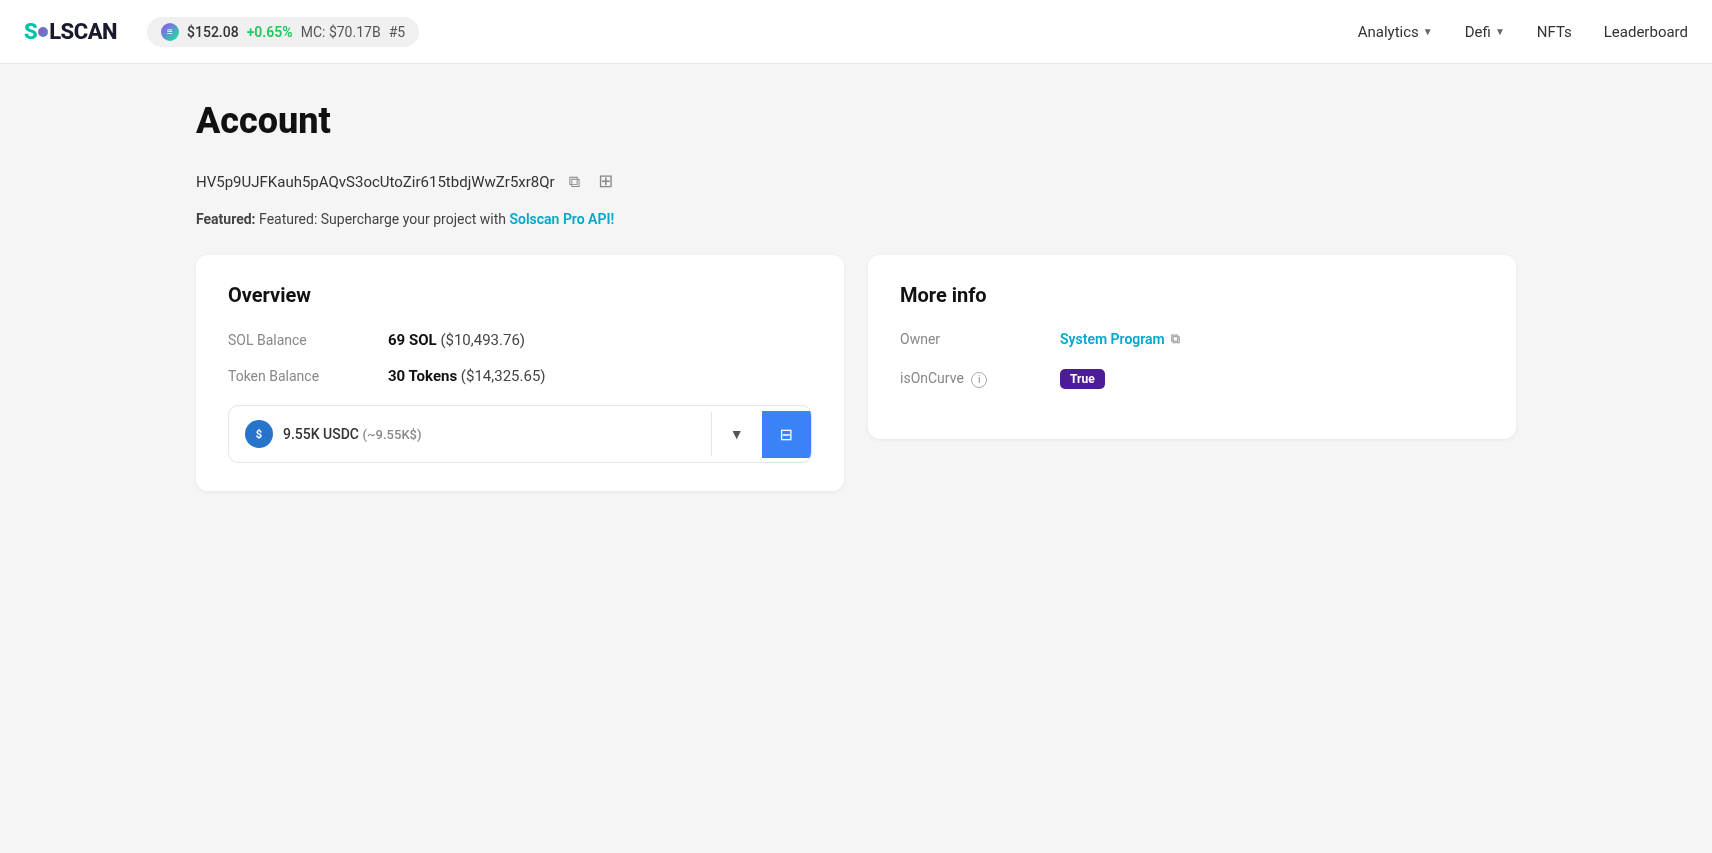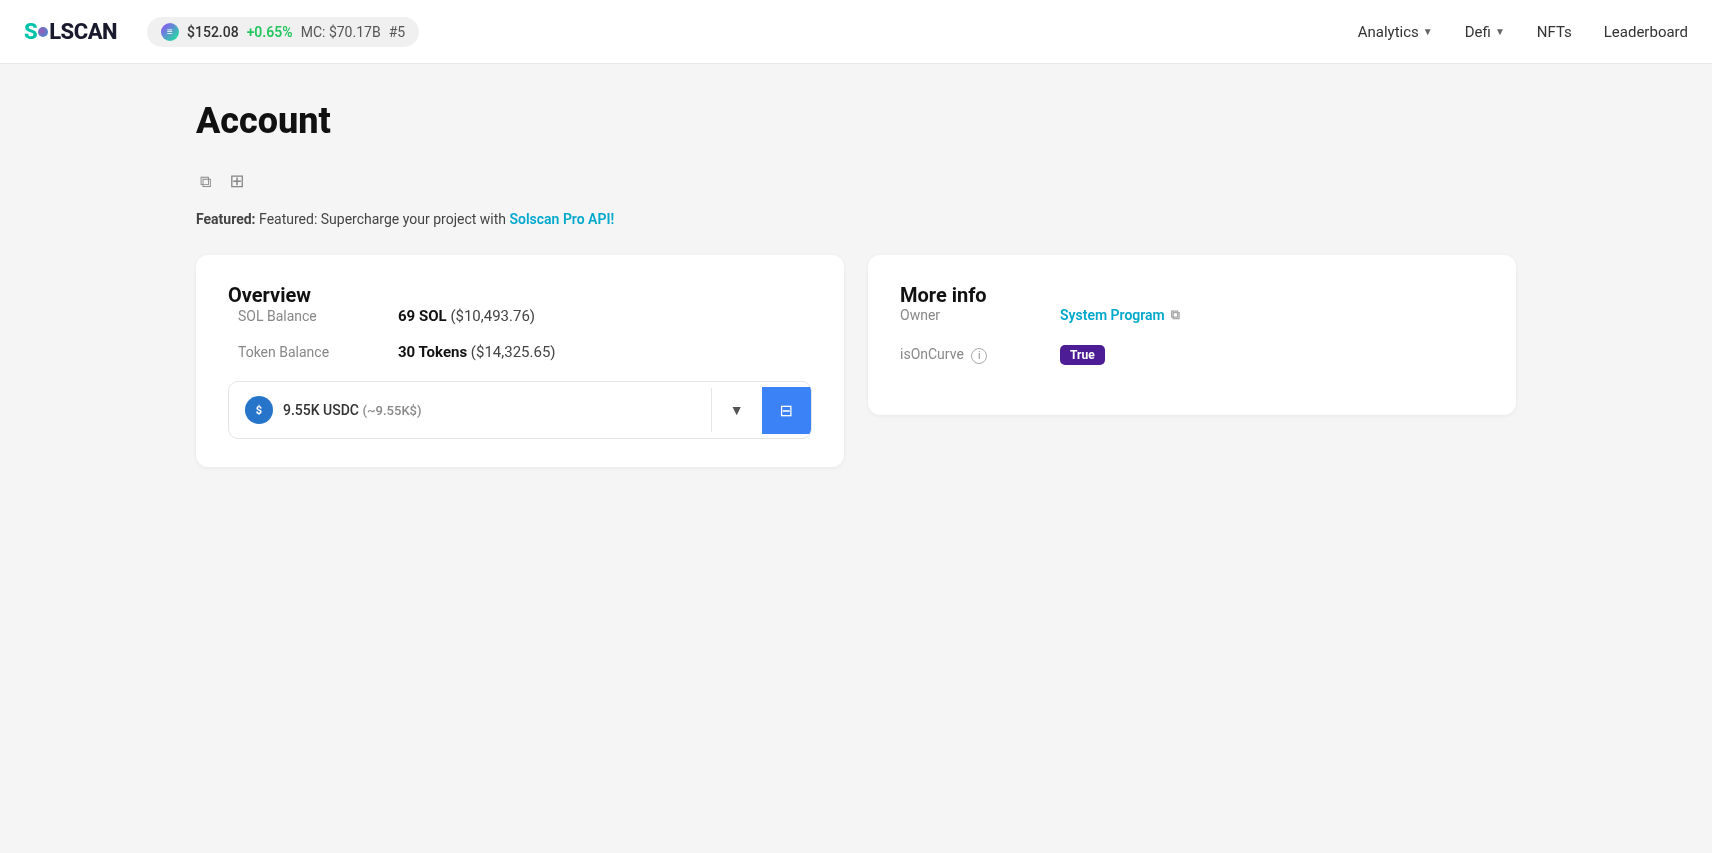--- a/index.html
+++ b/index.html
@@ -124,34 +124,34 @@
     .card {
       background: #fff;
       border-radius: 12px;
       padding: 28px 32px;
       box-shadow: 0 1px 4px rgba(0,0,0,0.06);
     }
     .card-title {
       font-size: 20px;
       font-weight: 700;
       color: #111;
+      margin-bottom: 24px;
     }
 
     
     .overview-row {
       display: flex;
       align-items: baseline;
       gap: 0;
       margin-bottom: 18px;
     }
     .overview-label {
       font-size: 14px;
       color: #888;
       min-width: 160px;
-      margin-left: 10px;
     }
     .overview-value {
       font-size: 15px;
       color: #111;
       font-weight: 700;
     }
     .overview-value .usd {
       color: #444;
       font-weight: 400;
     }
@@ -292,20 +292,21 @@
       <span>Leaderboard</span>
     </a>
   </nav>
 </nav>
 
 <main class="main">
 
   <h1 class="page-title">Account</h1>
 
   <div class="address-row">
+    <span class="address-text">HV5p9UJFKauh5pAQvS3ocUtoZir615tbdjWwZr5xr8Qr</span>
     <button class="icon-btn" title="Copy">⧉</button>
     <button class="icon-btn" title="QR Code">
       <span style="font-size:18px; display:inline-block; line-height:1;">⊞</span>
     </button>
   </div>
 
   <div class="featured-bar">
     <strong>Featured:</strong>
     <span>Featured: Supercharge your project with </span>
     <a class="featured-link" href="#">Solscan Pro API!</a>

